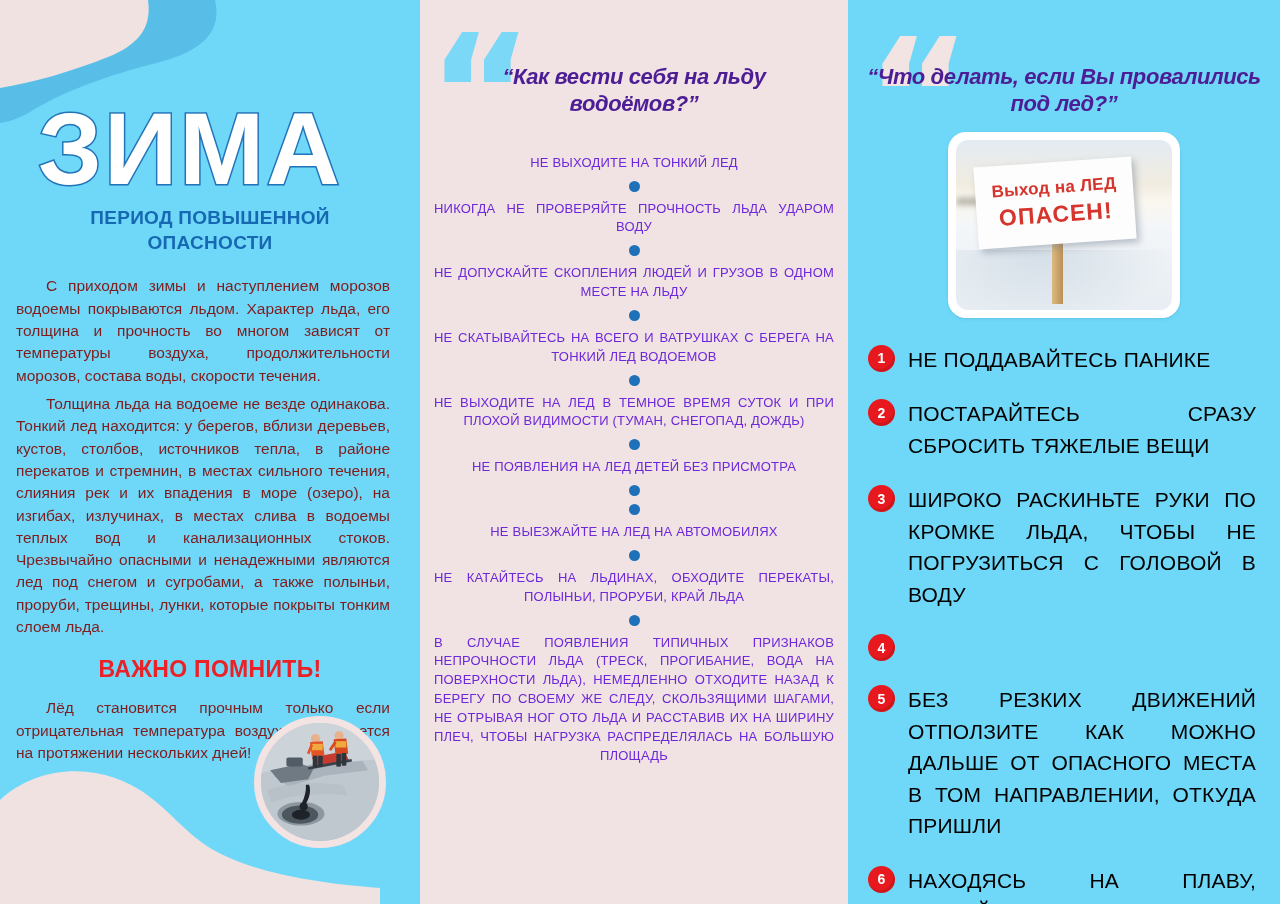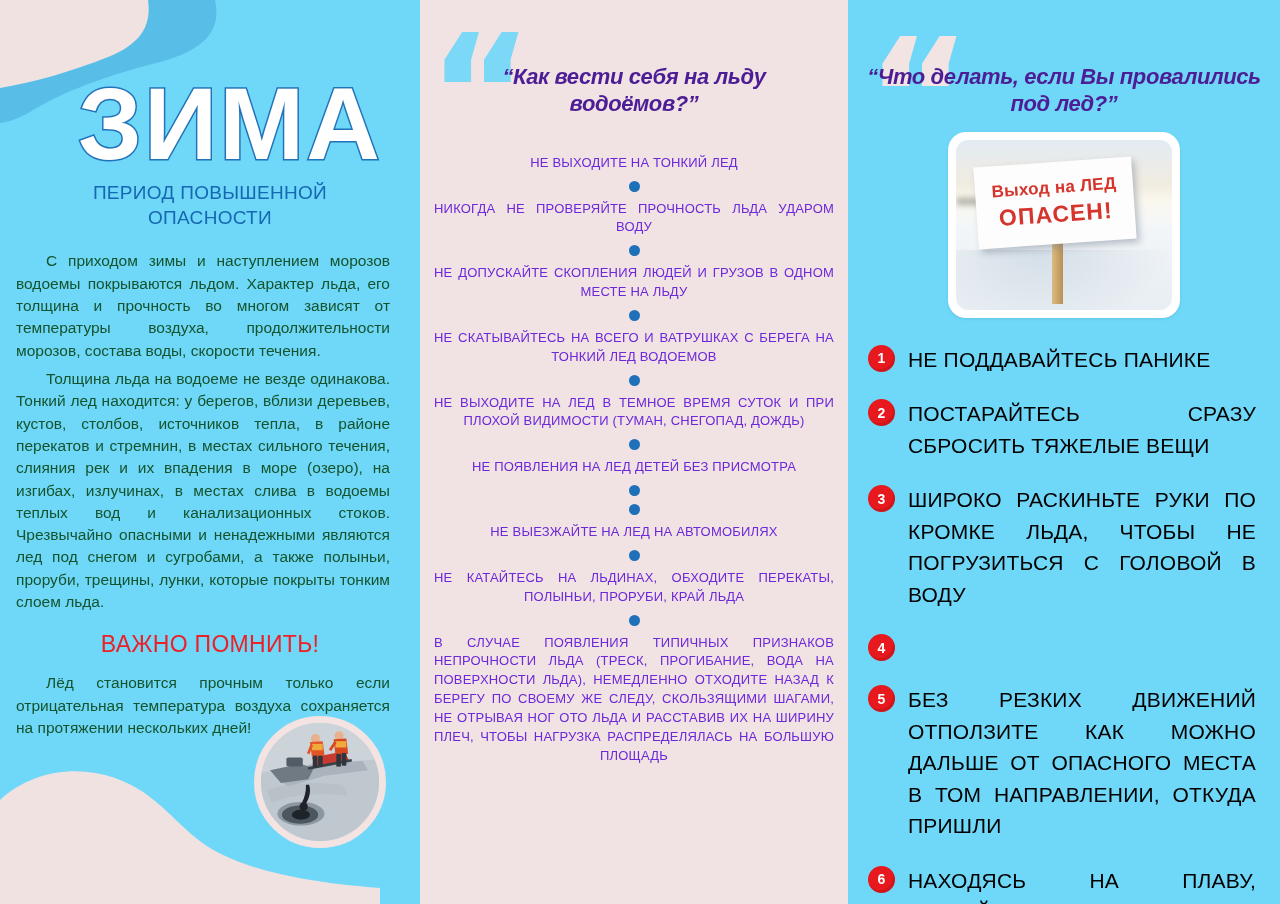--- a/index.html
+++ b/index.html
@@ -9,28 +9,28 @@
   
   .panel{position:relative;height:904px;box-sizing:border-box;}
   .panel-left{width:420px;background:#6FD8F8;overflow:hidden;}
   .panel-mid{width:428px;background:#F1E3E3;overflow:hidden;}
   .panel-right{width:432px;background:#6FD8F8;overflow:hidden;}
 
   
   .blob-top{position:absolute;top:0;left:0;z-index:0;}
   .blob-bottom{position:absolute;bottom:0;left:0;z-index:0;}
   .left-content{position:relative;z-index:1;}
-  .title-wrap{margin-top:71px;text-align:right;}
-  .subtitle{margin:2px 40px 0;text-align:center;color:#1568B1;font-weight:400;
+  .title-wrap{margin-top:96px;text-align:left;}
+  .subtitle{margin:2px 40px 0;text-align:center;color:#1568B1;font-weight:700;
             font-size:19px;line-height:1.3;letter-spacing:.3px;}
-  .body-text{color:#14532d;font-size:15.5px;line-height:1.44;text-align:justify;
+  .body-text{color:#7f1d1d;font-size:15.5px;line-height:1.44;text-align:justify;
              margin:0 30px 0 16px;text-indent:30px;}
   .p1{margin-top:20px;}
   .p2{margin-top:6px;}
-  .warning{margin:18px 10px 14px;text-align:center;color:#EA2127;font-weight:400;
+  .warning{margin:18px 10px 14px;text-align:center;color:#EA2127;font-weight:700;
            font-size:23px;letter-spacing:.3px;}
   .rescue-photo{position:absolute;right:34px;bottom:56px;width:118px;height:118px;
                 border-radius:50%;border:7px solid #F3E3E2;overflow:hidden;z-index:2;
                 background:#ccd3d9;}
   .rescue-photo svg{display:block;width:100%;height:100%;}
 
   
   .quote{position:absolute;font-family:"DejaVu Sans",sans-serif;font-weight:700;
          font-size:160px;line-height:1;user-select:none;z-index:0;}
   .quote-mid{top:14px;left:8px;color:#7CD8F7;}

